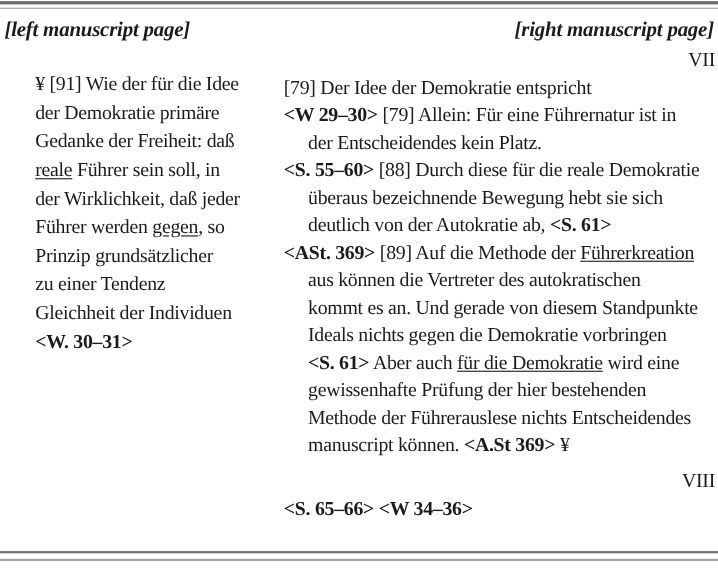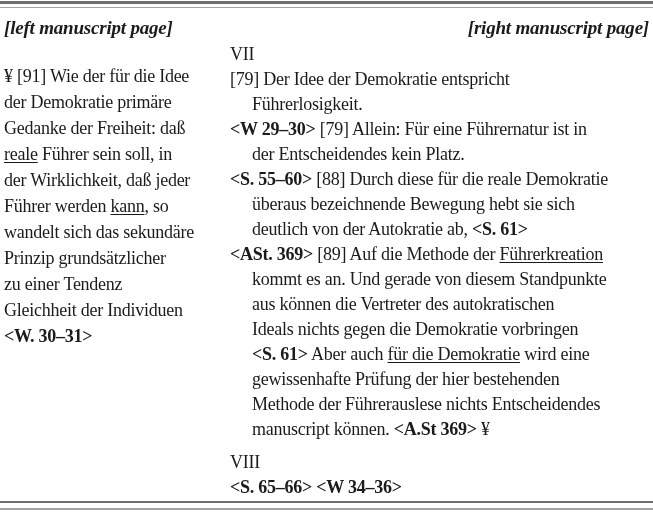--- a/index.html
+++ b/index.html
@@ -31,23 +31,23 @@
   .page-label.right { right: 4px; }
 
   .left-col {
     position: absolute; left: 4px; top: 63px; width: 224px;
     font-size: 18px; line-height: 26px; letter-spacing: -0.25px;
   }
   .right-col {
     position: absolute; left: 230px; top: 42px; width: 420px;
     font-size: 18px; line-height: 25px; letter-spacing: -0.25px;
   }
-  .line { white-space: nowrap; }
+  .line { white-space: nowrap; margin-left: 28px; }
   .line.indent { padding-left: 22px; }
-  .heading { text-align: left; }
+  .heading { text-align: right; }
   .heading.bottom { margin-top: 8px; }
   .b { font-weight: bold; }
   .u { text-decoration: underline; text-underline-offset: 2px; }
 </style>
 </head>
 <body style="--text-color: #1b1b1b; --rule-dark: #6e6e6e; --rule-light: #a2a2a2;">
 
 <div class="rule rule-top-outer"></div>
 <div class="rule rule-top-inner"></div>
 
@@ -55,42 +55,40 @@
 
 <div class="page-label right">[right manuscript page]</div>
 
 <div class="left-col">
   <div>
       <div class="line"><span>¥ [91] Wie der für die Idee</span></div>
       <div class="line"><span>der Demokratie primäre</span></div>
       <div class="line"><span>Gedanke der Freiheit: daß</span></div>
       <div class="line"><span class="u">reale</span><span> Führer sein soll, in</span></div>
       <div class="line"><span>der Wirklichkeit, daß jeder</span></div>
-      <div class="line"><span>Führer werden </span><span class="u">kann</span><span>, so</span></div>
-      <div class="line"><span>wandelt sich das sekundäre</span></div>
+      <div class="line"><span>Führer werden </span><span class="u">gegen</span><span>, so</span></div>
       <div class="line"><span>Prinzip grundsätzlicher</span></div>
       <div class="line"><span>zu einer Tendenz</span></div>
       <div class="line"><span>Gleichheit der Individuen</span></div>
       <div class="line"><span class="b">&lt;W. 30–31&gt;</span></div>
     </div>
 </div>
 
 <div class="right-col">
   <div class="heading top">VII</div>
   <div>
       <div class="line"><span>[79] Der Idee der Demokratie entspricht</span></div>
-      <div class="line indent"><span>Führerlosigkeit.</span></div>
       <div class="line"><span class="b">&lt;W 29–30&gt;</span><span> [79] Allein: Für eine Führernatur ist in</span></div>
       <div class="line indent"><span>der Entscheidendes kein Platz.</span></div>
       <div class="line"><span class="b">&lt;S. 55–60&gt;</span><span> [88] Durch diese für die reale Demokratie</span></div>
       <div class="line indent"><span>überaus bezeichnende Bewegung hebt sie sich</span></div>
       <div class="line indent"><span>deutlich von der Autokratie ab, </span><span class="b">&lt;S. 61&gt;</span></div>
       <div class="line"><span class="b">&lt;ASt. 369&gt;</span><span> [89] Auf die Methode der </span><span class="u">Führerkreation</span></div>
+      <div class="line indent"><span>aus können die Vertreter des autokratischen</span></div>
       <div class="line indent"><span>kommt es an. Und gerade von diesem Standpunkte</span></div>
-      <div class="line indent"><span>aus können die Vertreter des autokratischen</span></div>
       <div class="line indent"><span>Ideals nichts gegen die Demokratie vorbringen</span></div>
       <div class="line indent"><span class="b">&lt;S. 61&gt;</span><span> Aber auch </span><span class="u">für die Demokratie</span><span> wird eine</span></div>
       <div class="line indent"><span>gewissenhafte Prüfung der hier bestehenden</span></div>
       <div class="line indent"><span>Methode der Führerauslese nichts Entscheidendes</span></div>
       <div class="line indent"><span>manuscript können. </span><span class="b">&lt;A.St 369&gt;</span><span> ¥</span></div>
     </div>
   <div class="heading bottom">VIII</div>
   <div>
       <div class="line"><span class="b">&lt;S. 65–66&gt; &lt;W 34–36&gt;</span></div>
     </div>

